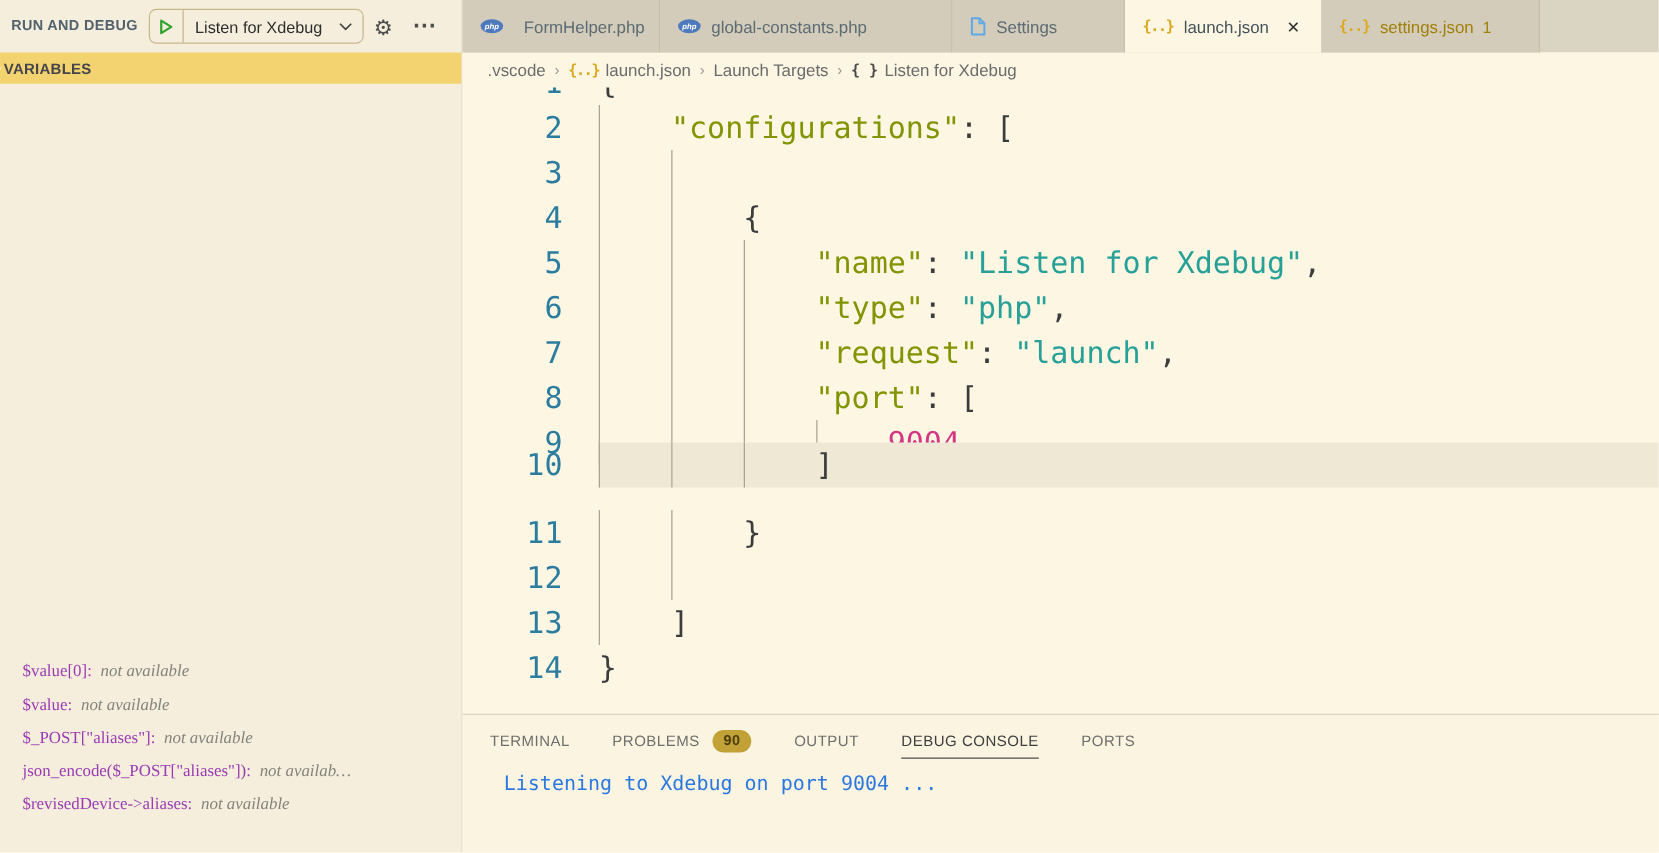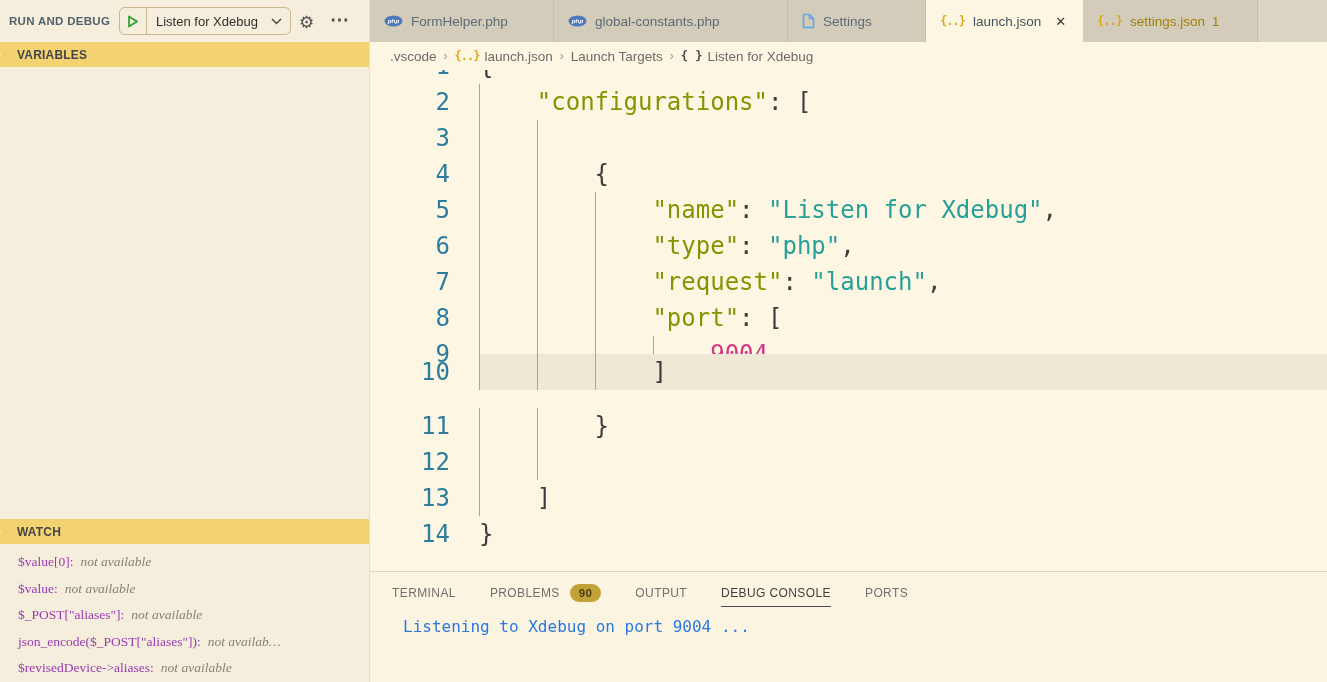--- a/index.html
+++ b/index.html
@@ -18,21 +18,21 @@
                    background:transparent; cursor:pointer; }
   #launch-select .play { width:27px; height:26px; display:flex; align-items:center;
                          justify-content:center; border-right:1px solid #C8B88C; }
   #launch-select .lbl { flex:1; font-size:13px; color:#2E2E2E; padding-left:9px; white-space:nowrap; }
   #launch-select .chev { padding-right:8px; display:flex; align-items:center; }
   .topbar-icon { color:#4F4F4F; font-size:17px; cursor:pointer; }
   #gear-btn { position:absolute; left:299px; top:12px; }
   #more-btn { position:absolute; left:330px; top:8px; font-size:19px; font-weight:bold; letter-spacing:1px; }
 
   .section-header { height:25px; background:#F2D36F; display:flex; align-items:center;
-                    padding-left:17px; position:relative; }
+                    padding-left:3px; position:relative; }
   .section-header .hdr-lbl { font-size:12px; font-weight:700; color:#45454B; letter-spacing:.2px; }
   .section-header .twist { position:absolute; left:-4px; top:8px; color:#FBF4DE; font-size:10px; }
   #variables-body { height:452px; }
   #watch-body { padding-top:5px; }
   .watch-row { height:26.5px; display:flex; align-items:center; padding-left:18px;
                font-family:Liberation Serif, serif; font-size:13.5px; white-space:nowrap; overflow:hidden; }
   .watch-expr { color:#9B3BB3; }
   .watch-val { color:#83837B; font-style:italic; margin-left:7px; }
 
   
@@ -106,24 +106,20 @@
       <span id="gear-btn" class="topbar-icon">⚙</span>
       <span id="more-btn" class="topbar-icon">⋯</span>
     </div>
 
     <div class="section-header">
       <span class="twist">▾</span>
       <span class="hdr-lbl">VARIABLES</span>
     </div>
     <div id="variables-body"></div>
 
-    <div class="section-header">
-      <span class="twist">▾</span>
-      <span class="hdr-lbl">WATCH</span>
-    </div>
     <div id="watch-body">
         <div class="watch-row">
           <span class="watch-expr">$value[0]:</span>
           <span class="watch-val">not available</span>
         </div>
         <div class="watch-row">
           <span class="watch-expr">$value:</span>
           <span class="watch-val">not available</span>
         </div>
         <div class="watch-row">
@@ -136,21 +132,21 @@
         </div>
         <div class="watch-row">
           <span class="watch-expr">$revisedDevice-&gt;aliases:</span>
           <span class="watch-val">not available</span>
         </div>
       </div>
   </div>
 
   <div id="main">
     <div id="tabbar">
-        <div class="tab" style="width: 184px;">
+        <div class="tab" style="width: 158px; gap: 8px;">
           <svg width="19" height="12" viewBox="0 0 19 12">
             <ellipse cx="9.5" cy="6" rx="9" ry="5.6" fill="#4E79BD"></ellipse>
             <text x="9.5" y="8.3" font-size="6.2" font-weight="bold" font-style="italic" fill="#fff" text-anchor="middle" font-family="Liberation Sans, sans-serif">php</text>
           </svg>
           <span class="tab-label">FormHelper.php</span>
         </div>
         <div class="tab" style="width: 234px;">
           <svg width="19" height="12" viewBox="0 0 19 12">
             <ellipse cx="9.5" cy="6" rx="9" ry="5.6" fill="#4E79BD"></ellipse>
             <text x="9.5" y="8.3" font-size="6.2" font-weight="bold" font-style="italic" fill="#fff" text-anchor="middle" font-family="Liberation Sans, sans-serif">php</text>

